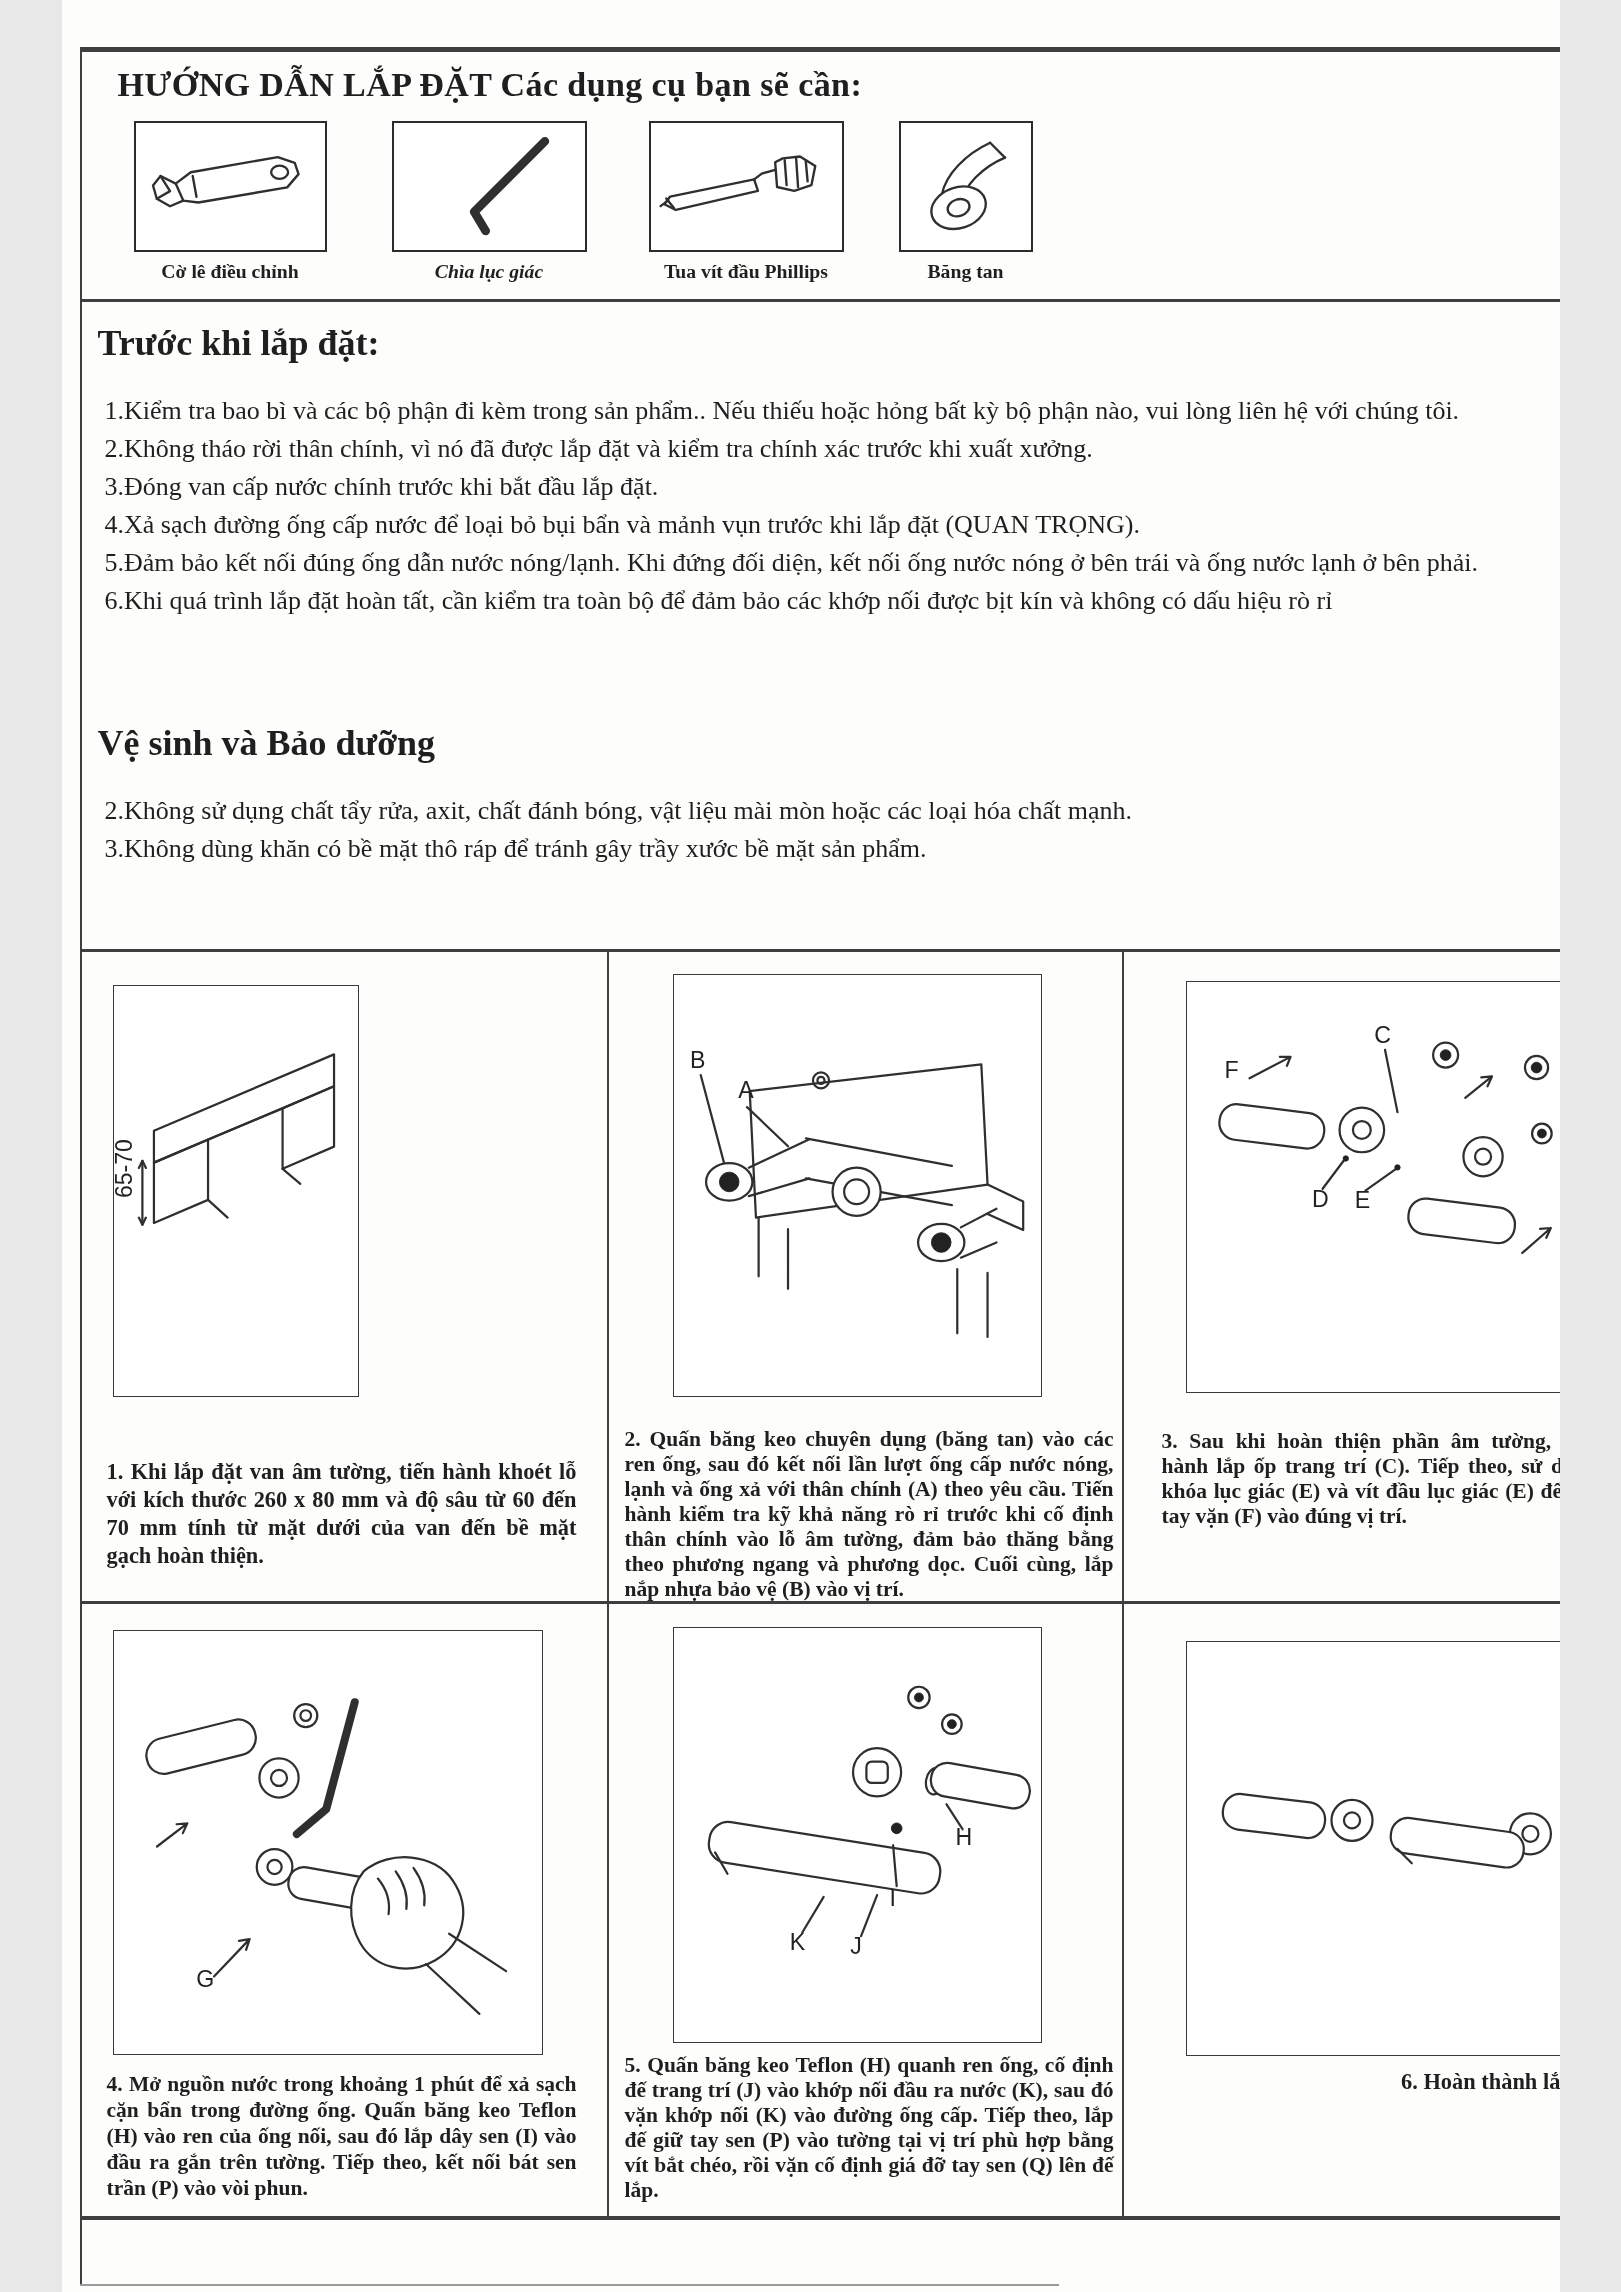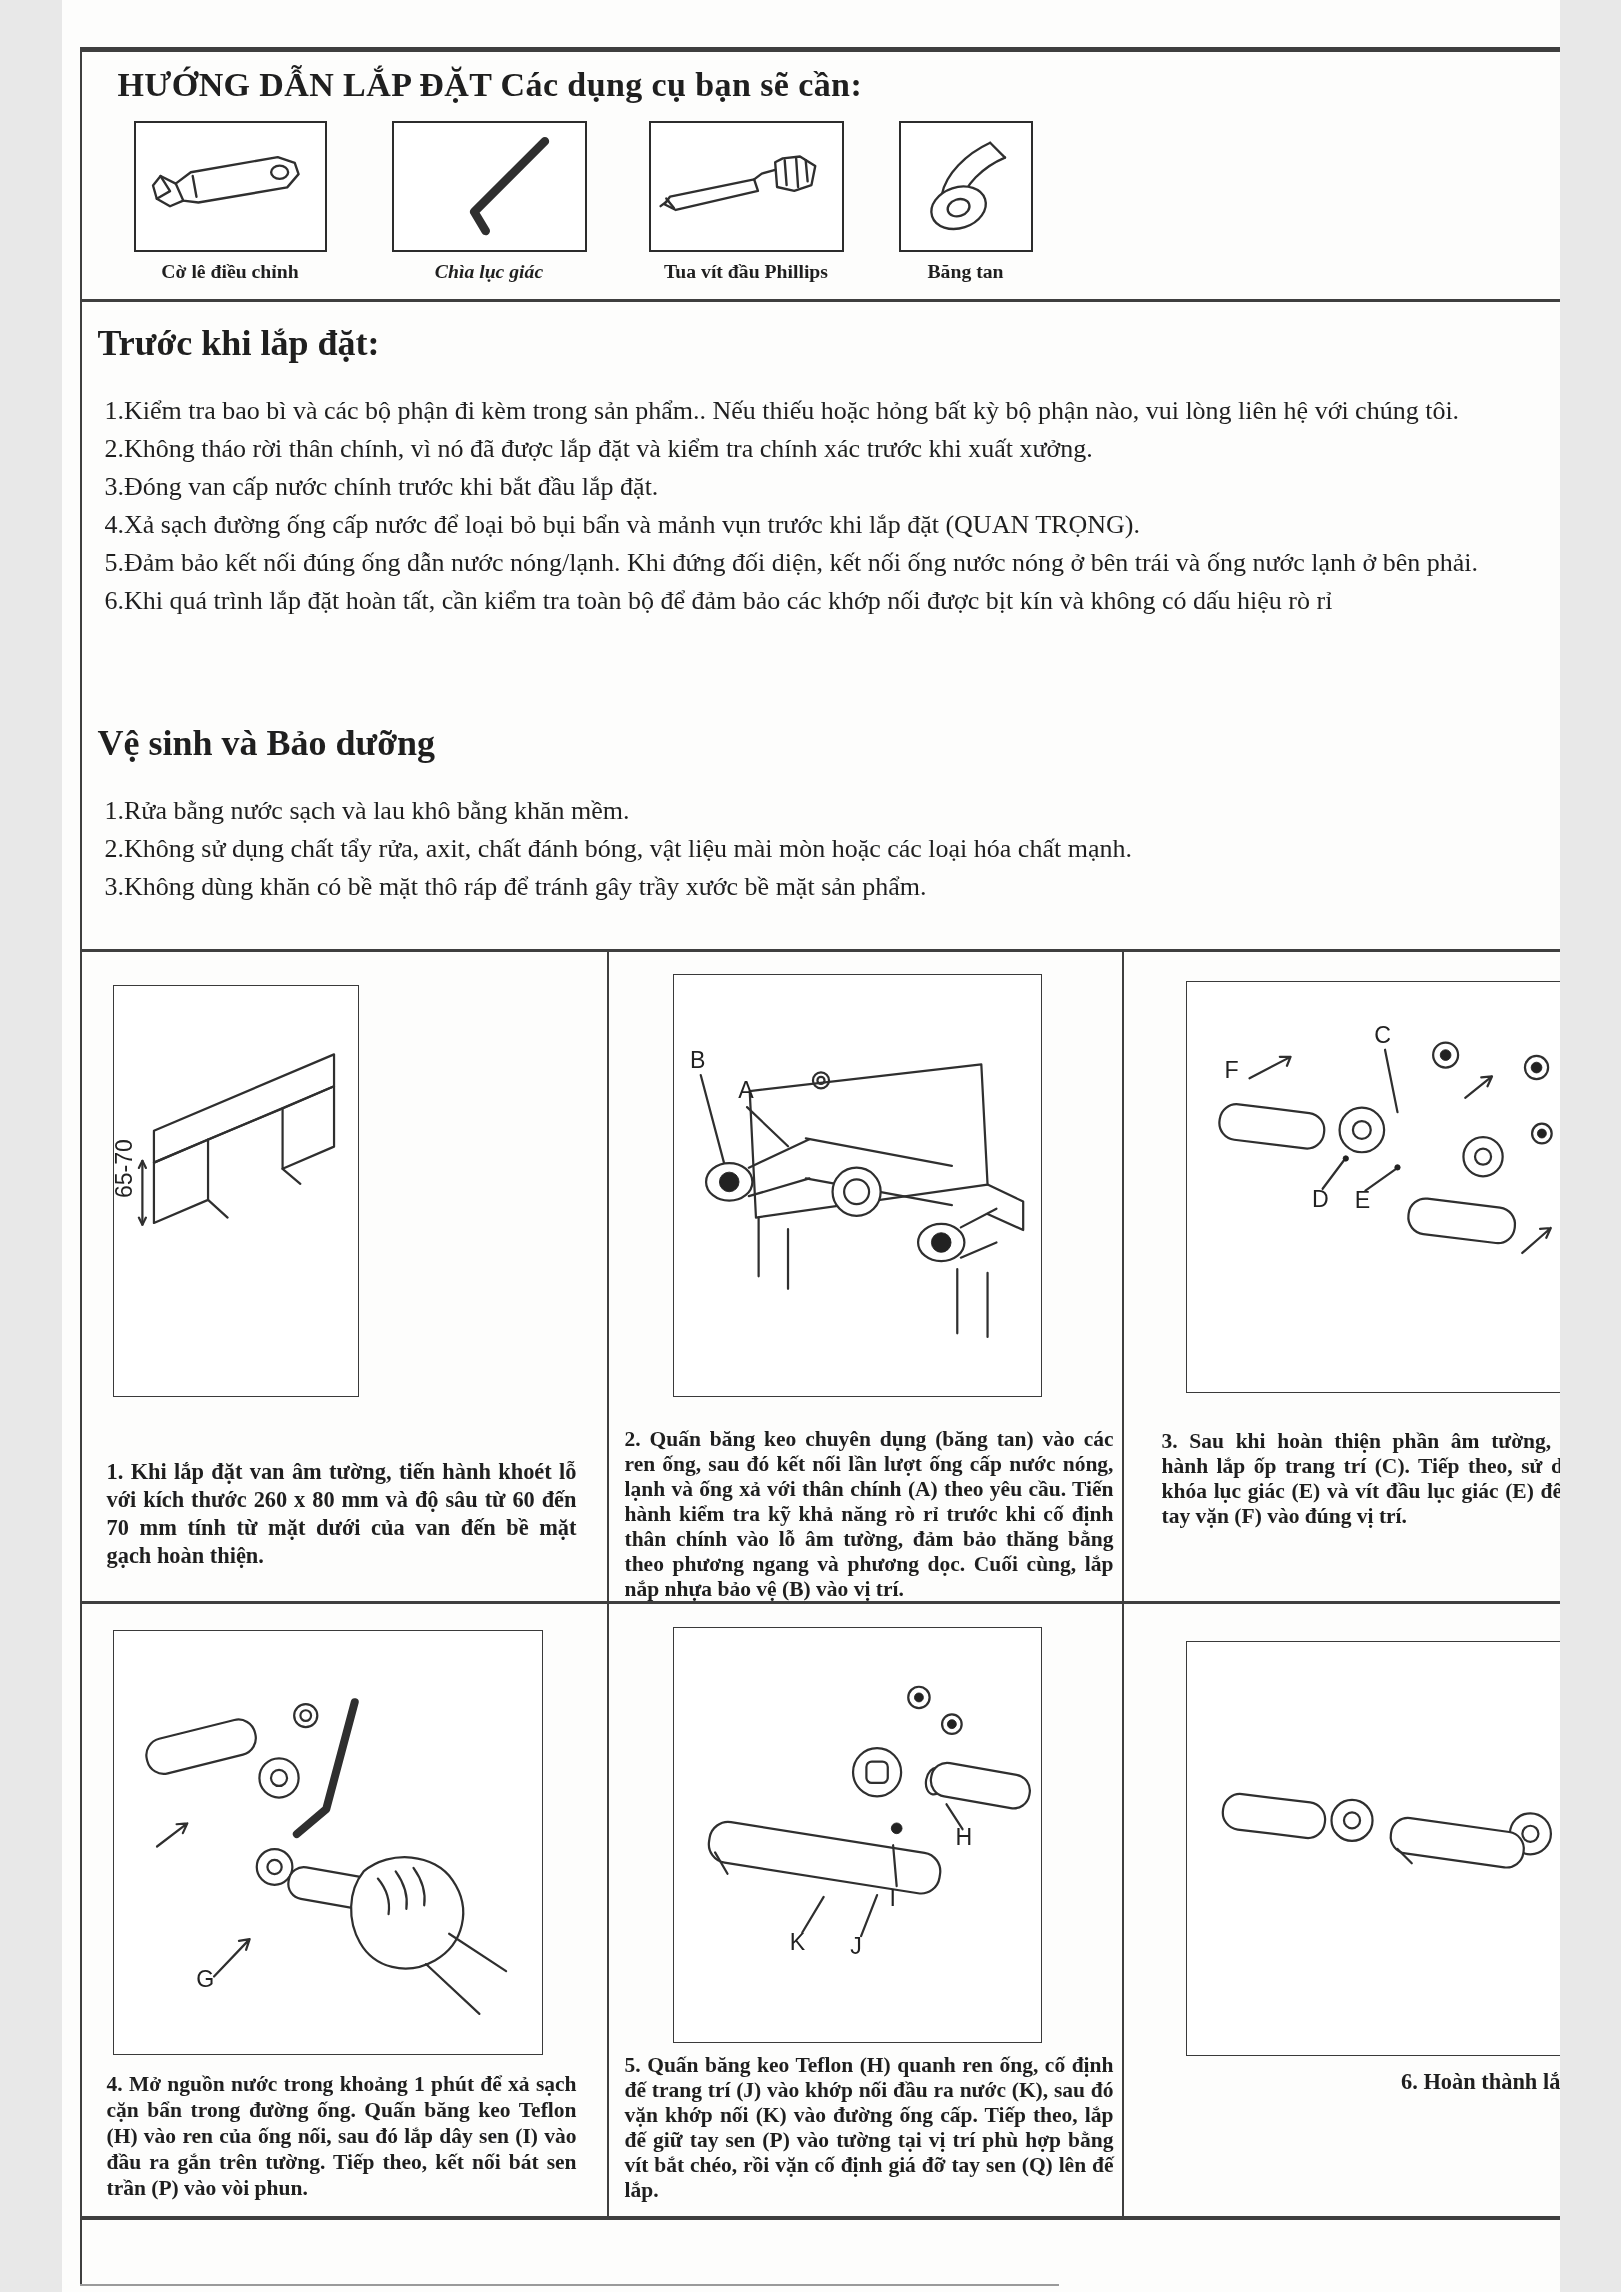--- a/index.html
+++ b/index.html
@@ -96,21 +96,20 @@
     <div class="li"><span class="num">1.</span><span>Kiểm tra bao bì và các bộ phận đi kèm trong sản phẩm.. Nếu thiếu hoặc hỏng bất kỳ bộ phận nào, vui lòng liên hệ với chúng tôi.</span></div>
     <div class="li"><span class="num">2.</span><span>Không tháo rời thân chính, vì nó đã được lắp đặt và kiểm tra chính xác trước khi xuất xưởng.</span></div>
     <div class="li"><span class="num">3.</span><span>Đóng van cấp nước chính trước khi bắt đầu lắp đặt.</span></div>
     <div class="li"><span class="num">4.</span><span>Xả sạch đường ống cấp nước để loại bỏ bụi bẩn và mảnh vụn trước khi lắp đặt (QUAN TRỌNG).</span></div>
     <div class="li"><span class="num">5.</span><span>Đảm bảo kết nối đúng ống dẫn nước nóng/lạnh. Khi đứng đối diện, kết nối ống nước nóng ở bên trái và ống nước lạnh ở bên phải.</span></div>
     <div class="li"><span class="num">6.</span><span>Khi quá trình lắp đặt hoàn tất, cần kiểm tra toàn bộ để đảm bảo các khớp nối được bịt kín và không có dấu hiệu rò rỉ</span></div>
   </div>
 
   <div class="h1" style="left:36px;top:722px;">Vệ sinh và Bảo dưỡng</div>
   <div class="list" style="left:43px;top:792px;width:1505px;">
-    <div class="li"><span class="num">1.</span><span>Rửa bằng nước sạch và lau khô bằng khăn mềm.</span></div>
     <div class="li"><span class="num">2.</span><span>Không sử dụng chất tẩy rửa, axit, chất đánh bóng, vật liệu mài mòn hoặc các loại hóa chất mạnh.</span></div>
     <div class="li"><span class="num">3.</span><span>Không dùng khăn có bề mặt thô ráp để tránh gây trầy xước bề mặt sản phẩm.</span></div>
   </div>
 
   <div class="fig" style="left:51px;top:985px;width:246px;height:412px;">
     <svg viewBox="0 0 275 460">
       <path class="ln" d="M45,162 L248,76 L248,112 L45,198 Z"></path>
       <path class="ln" d="M45,198 L106,172 L106,240 L45,266 Z"></path>
       <path class="ln" d="M190,137 L248,112 L248,180 L190,205 Z"></path>
       <path class="ln" d="M106,172 L190,137"></path>

